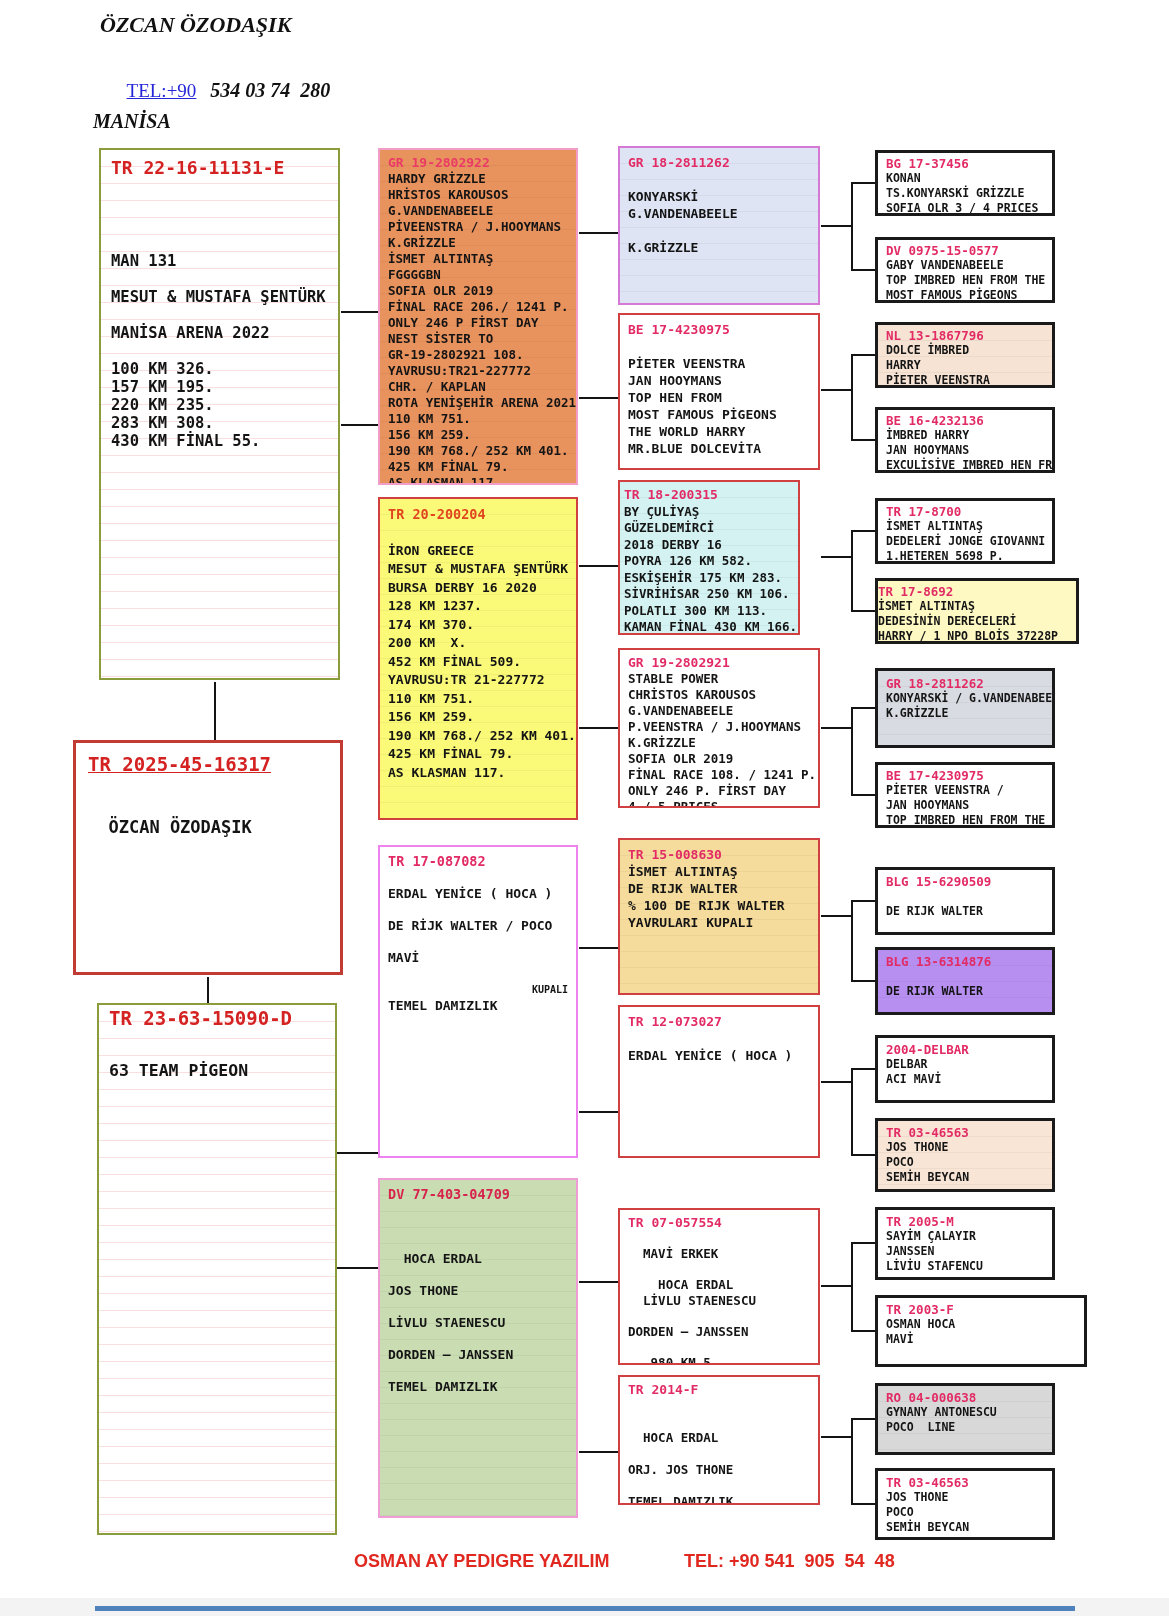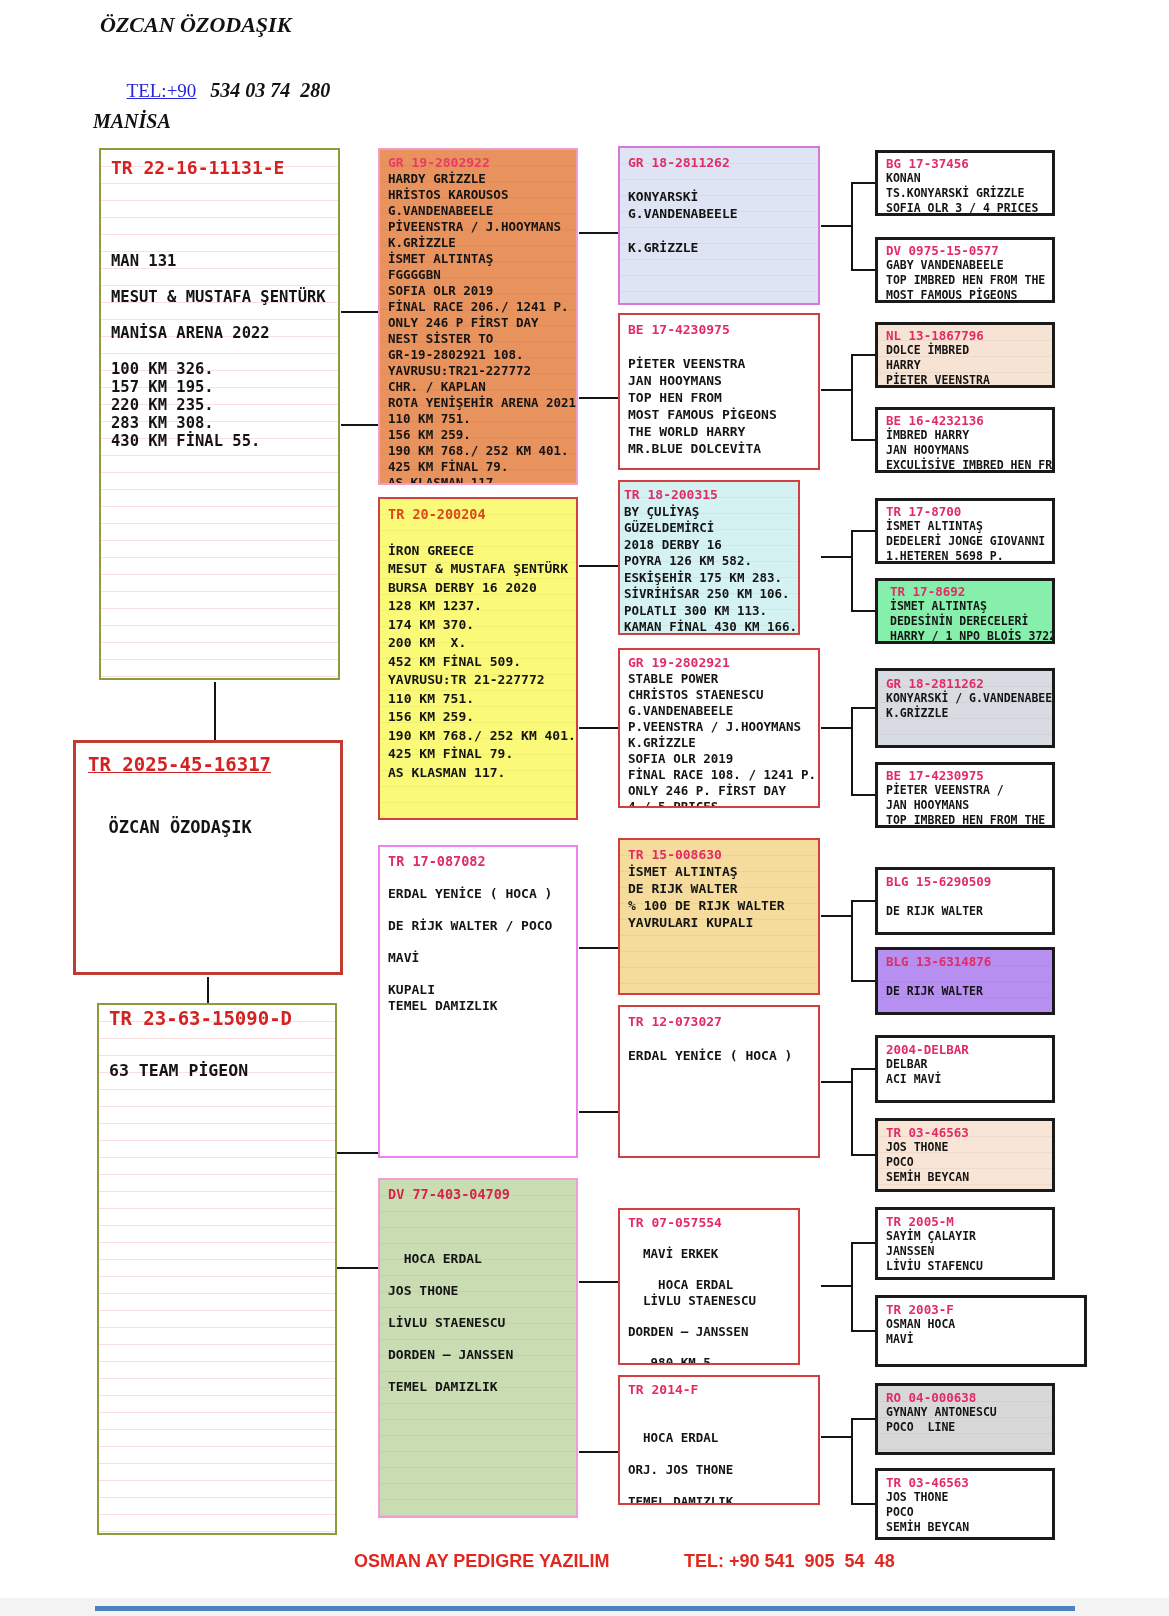--- a/index.html
+++ b/index.html
@@ -114,21 +114,21 @@
       </div>
       <div class="pbox" style="left: 378px; top: 845px; width: 200px; height: 313px; background-color: rgb(255, 255, 255); border: 2px solid rgb(238, 130, 238); padding: 6px 8px;">
         <div class="ptitle" style="color: rgb(226, 43, 100); font-size: 13.5px; line-height: 17px;">TR 17-087082</div>
         <div class="pline" style="font-size: 13px; line-height: 16px; min-height: 16px;"></div>
         <div class="pline" style="font-size: 13px; line-height: 16px; min-height: 16px;">ERDAL YENİCE ( HOCA )</div>
         <div class="pline" style="font-size: 13px; line-height: 16px; min-height: 16px;"></div>
         <div class="pline" style="font-size: 13px; line-height: 16px; min-height: 16px;">DE RİJK WALTER / POCO</div>
         <div class="pline" style="font-size: 13px; line-height: 16px; min-height: 16px;"></div>
         <div class="pline" style="font-size: 13px; line-height: 16px; min-height: 16px;">MAVİ</div>
         <div class="pline" style="font-size: 13px; line-height: 16px; min-height: 16px;"></div>
-        <div class="pline" style="font-size: 13px; line-height: 16px; min-height: 16px;">KUPALI</div>
+        <div class="pline" style="font-size: 10px; line-height: 16px; min-height: 16px; text-align: right;">KUPALI</div>
         <div class="pline" style="font-size: 13px; line-height: 16px; min-height: 16px;">TEMEL DAMIZLIK</div>
       </div>
       <div class="pbox shaded" style="left: 378px; top: 1178px; width: 200px; height: 340px; background-color: rgb(201, 220, 178); border: 2px solid rgb(239, 156, 216); padding: 6px 8px;">
         <div class="ptitle" style="color: rgb(214, 36, 76); font-size: 13.5px; line-height: 17px;">DV 77-403-04709</div>
         <div class="pline" style="font-size: 13px; line-height: 16px; min-height: 16px;"></div>
         <div class="pline" style="font-size: 13px; line-height: 16px; min-height: 16px;"></div>
         <div class="pline" style="font-size: 13px; line-height: 16px; min-height: 16px;"></div>
         <div class="pline" style="font-size: 13px; line-height: 16px; min-height: 16px;">  HOCA ERDAL</div>
         <div class="pline" style="font-size: 13px; line-height: 16px; min-height: 16px;"></div>
         <div class="pline" style="font-size: 13px; line-height: 16px; min-height: 16px;">JOS THONE</div>
@@ -164,42 +164,42 @@
         <div class="pline" style="font-size: 12.5px; line-height: 16.5px; min-height: 16.5px;">2018 DERBY 16</div>
         <div class="pline" style="font-size: 12.5px; line-height: 16.5px; min-height: 16.5px;">POYRA 126 KM 582.</div>
         <div class="pline" style="font-size: 12.5px; line-height: 16.5px; min-height: 16.5px;">ESKİŞEHİR 175 KM 283.</div>
         <div class="pline" style="font-size: 12.5px; line-height: 16.5px; min-height: 16.5px;">SİVRİHİSAR 250 KM 106.</div>
         <div class="pline" style="font-size: 12.5px; line-height: 16.5px; min-height: 16.5px;">POLATLI 300 KM 113.</div>
         <div class="pline" style="font-size: 12.5px; line-height: 16.5px; min-height: 16.5px;">KAMAN FİNAL 430 KM 166.</div>
       </div>
       <div class="pbox" style="left: 618px; top: 648px; width: 202px; height: 160px; background-color: rgb(255, 255, 255); border: 2px solid rgb(208, 64, 64); padding: 5px 8px;">
         <div class="ptitle" style="color: rgb(226, 43, 100); font-size: 13px; line-height: 16px;">GR 19-2802921</div>
         <div class="pline" style="font-size: 12.5px; line-height: 16px; min-height: 16px;">STABLE POWER</div>
-        <div class="pline" style="font-size: 12.5px; line-height: 16px; min-height: 16px;">CHRİSTOS STAENESCU</div>
+        <div class="pline" style="font-size: 12.5px; line-height: 16px; min-height: 16px;">CHRİSTOS KAROUSOS</div>
         <div class="pline" style="font-size: 12.5px; line-height: 16px; min-height: 16px;">G.VANDENABEELE</div>
         <div class="pline" style="font-size: 12.5px; line-height: 16px; min-height: 16px;">P.VEENSTRA / J.HOOYMANS</div>
         <div class="pline" style="font-size: 12.5px; line-height: 16px; min-height: 16px;">K.GRİZZLE</div>
         <div class="pline" style="font-size: 12.5px; line-height: 16px; min-height: 16px;">SOFIA OLR 2019</div>
         <div class="pline" style="font-size: 12.5px; line-height: 16px; min-height: 16px;">FİNAL RACE 108. / 1241 P.</div>
         <div class="pline" style="font-size: 12.5px; line-height: 16px; min-height: 16px;">ONLY 246 P. FİRST DAY</div>
         <div class="pline" style="font-size: 12.5px; line-height: 16px; min-height: 16px;">4 / 5 PRICES</div>
       </div>
       <div class="pbox shaded" style="left: 618px; top: 838px; width: 202px; height: 157px; background-color: rgb(246, 220, 156); border: 2px solid rgb(208, 64, 64); padding: 6px 8px;">
         <div class="ptitle" style="color: rgb(226, 43, 100); font-size: 13px; line-height: 17px;">TR 15-008630</div>
         <div class="pline" style="font-size: 13px; line-height: 17px; min-height: 17px;">İSMET ALTINTAŞ</div>
         <div class="pline" style="font-size: 13px; line-height: 17px; min-height: 17px;">DE RIJK WALTER</div>
         <div class="pline" style="font-size: 13px; line-height: 17px; min-height: 17px;">% 100 DE RIJK WALTER</div>
         <div class="pline" style="font-size: 13px; line-height: 17px; min-height: 17px;">YAVRULARI KUPALI</div>
       </div>
       <div class="pbox" style="left: 618px; top: 1005px; width: 202px; height: 153px; background-color: rgb(255, 255, 255); border: 2px solid rgb(208, 64, 64); padding: 6px 8px;">
         <div class="ptitle" style="color: rgb(226, 43, 100); font-size: 13px; line-height: 17px;">TR 12-073027</div>
         <div class="pline" style="font-size: 13px; line-height: 17px; min-height: 17px;"></div>
         <div class="pline" style="font-size: 13px; line-height: 17px; min-height: 17px;">ERDAL YENİCE ( HOCA )</div>
       </div>
-      <div class="pbox" style="left: 618px; top: 1208px; width: 182px; height: 157px; background-color: rgb(255, 255, 255); border: 2px solid rgb(208, 64, 64); padding: 5px 8px;">
+      <div class="pbox" style="left: 618px; top: 1208px; width: 202px; height: 157px; background-color: rgb(255, 255, 255); border: 2px solid rgb(208, 64, 64); padding: 5px 8px;">
         <div class="ptitle" style="color: rgb(226, 43, 100); font-size: 13px; line-height: 15.5px;">TR 07-057554</div>
         <div class="pline" style="font-size: 12.5px; line-height: 15.5px; min-height: 15.5px;"></div>
         <div class="pline" style="font-size: 12.5px; line-height: 15.5px; min-height: 15.5px;">  MAVİ ERKEK</div>
         <div class="pline" style="font-size: 12.5px; line-height: 15.5px; min-height: 15.5px;"></div>
         <div class="pline" style="font-size: 12.5px; line-height: 15.5px; min-height: 15.5px;">    HOCA ERDAL</div>
         <div class="pline" style="font-size: 12.5px; line-height: 15.5px; min-height: 15.5px;">  LİVLU STAENESCU</div>
         <div class="pline" style="font-size: 12.5px; line-height: 15.5px; min-height: 15.5px;"></div>
         <div class="pline" style="font-size: 12.5px; line-height: 15.5px; min-height: 15.5px;">DORDEN – JANSSEN</div>
         <div class="pline" style="font-size: 12.5px; line-height: 15.5px; min-height: 15.5px;"></div>
         <div class="pline" style="font-size: 12.5px; line-height: 15.5px; min-height: 15.5px;">   980 KM 5.</div>
@@ -237,21 +237,21 @@
         <div class="pline" style="font-size: 11.5px; line-height: 15px; min-height: 15px;">İMBRED HARRY</div>
         <div class="pline" style="font-size: 11.5px; line-height: 15px; min-height: 15px;">JAN HOOYMANS</div>
         <div class="pline" style="font-size: 11.5px; line-height: 15px; min-height: 15px;">EXCULİSİVE IMBRED HEN FROM</div>
       </div>
       <div class="pbox" style="left: 875px; top: 498px; width: 180px; height: 66px; background-color: rgb(255, 255, 255); border: 3px solid rgb(26, 26, 26); padding: 3px 8px;">
         <div class="ptitle" style="color: rgb(226, 43, 100); font-size: 12.5px; line-height: 15px;">TR 17-8700</div>
         <div class="pline" style="font-size: 11.5px; line-height: 15px; min-height: 15px;">İSMET ALTINTAŞ</div>
         <div class="pline" style="font-size: 11.5px; line-height: 15px; min-height: 15px;">DEDELERİ JONGE GIOVANNI</div>
         <div class="pline" style="font-size: 11.5px; line-height: 15px; min-height: 15px;">1.HETEREN 5698 P.</div>
       </div>
-      <div class="pbox" style="left: 875px; top: 578px; width: 180px; height: 66px; background-color: #86efac; border: 3px solid rgb(26, 26, 26); padding: 3px 12px;">
+      <div class="pbox" style="left: 875px; top: 578px; width: 204px; height: 66px; background-color: #fef9c3; border: 3px solid rgb(26, 26, 26); padding: 3px 0;">
         <div class="ptitle" style="color: rgb(226, 43, 100); font-size: 12.5px; line-height: 15px;">TR 17-8692</div>
         <div class="pline" style="font-size: 11.5px; line-height: 15px; min-height: 15px;">İSMET ALTINTAŞ</div>
         <div class="pline" style="font-size: 11.5px; line-height: 15px; min-height: 15px;">DEDESİNİN DERECELERİ</div>
         <div class="pline" style="font-size: 11.5px; line-height: 15px; min-height: 15px;">HARRY / 1 NPO BLOİS 37228P</div>
       </div>
       <div class="pbox shaded" style="left: 875px; top: 668px; width: 180px; height: 80px; background-color: rgb(217, 219, 226); border: 3px solid rgb(26, 26, 26); padding: 5px 8px;">
         <div class="ptitle" style="color: rgb(226, 43, 100); font-size: 12.5px; line-height: 15px;">GR 18-2811262</div>
         <div class="pline" style="font-size: 11.5px; line-height: 15px; min-height: 15px;">KONYARSKİ / G.VANDENABEELE</div>
         <div class="pline" style="font-size: 11.5px; line-height: 15px; min-height: 15px;">K.GRİZZLE</div>
       </div>

